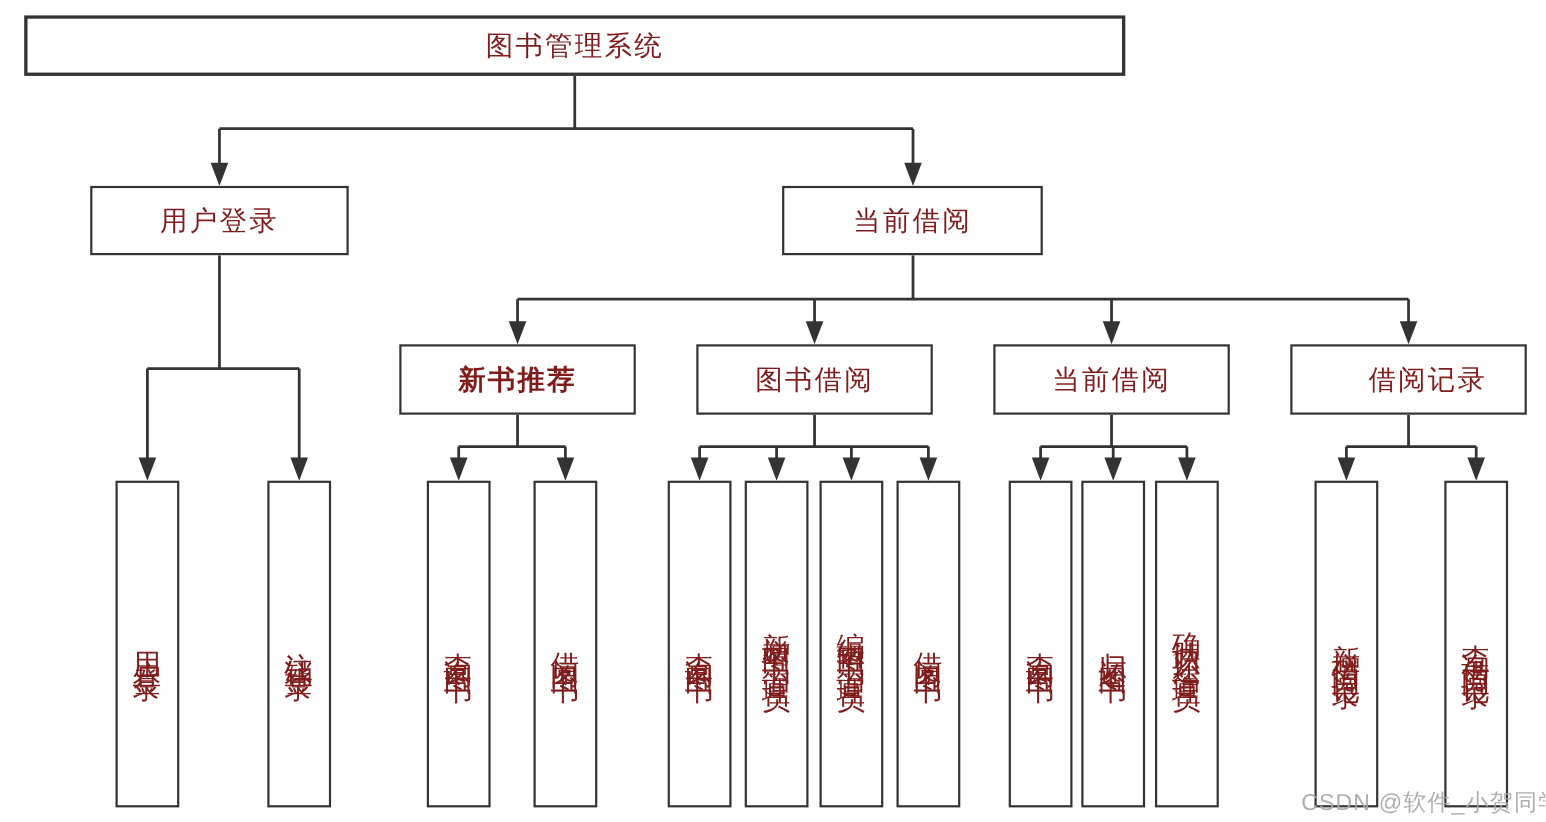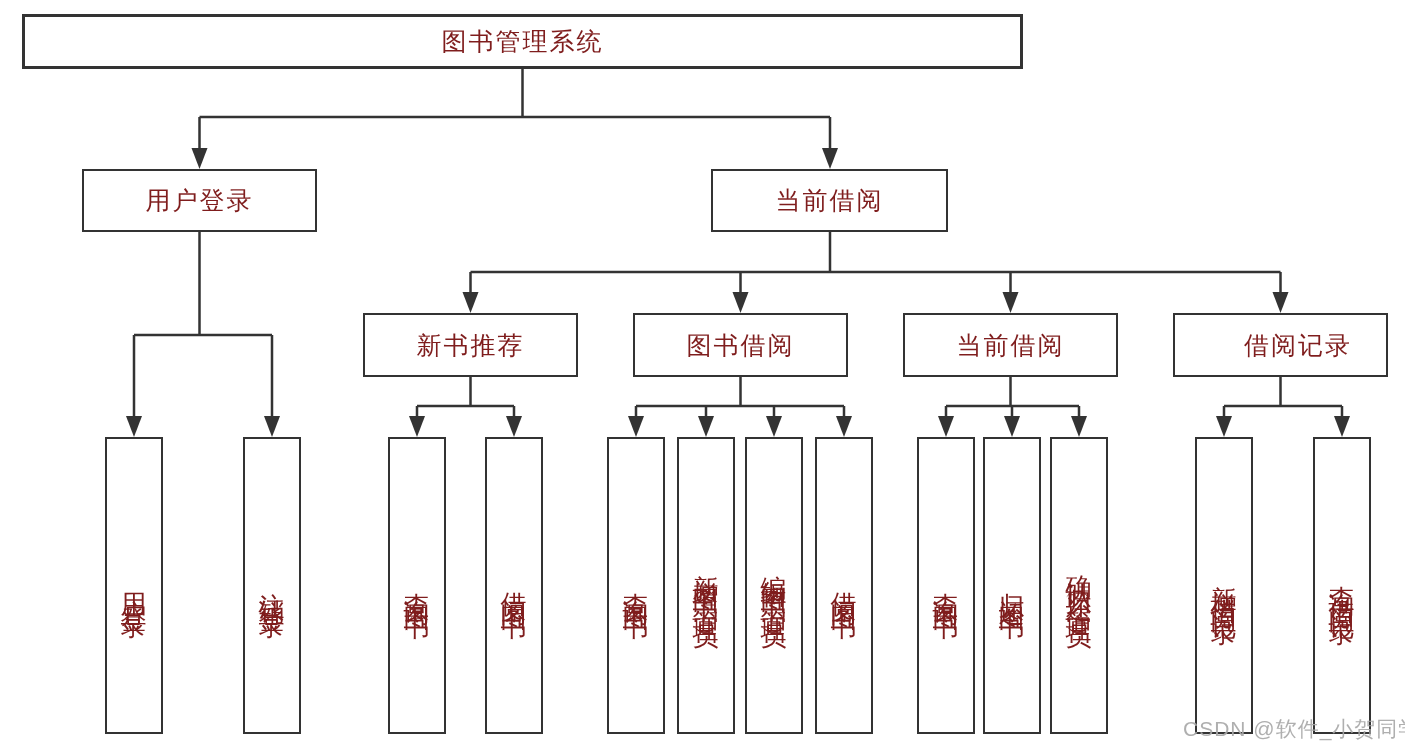--- a/index.html
+++ b/index.html
@@ -108,21 +108,21 @@
     <span class="lbl">图书管理系统</span>
   </div>
 
   <div class="node" style="left:82px;top:169px;width:235px;height:63px;">
     <span class="lbl">用户登录</span>
   </div>
   <div class="node" style="left:711px;top:169px;width:237px;height:63px;">
     <span class="lbl">当前借阅</span>
   </div>
 
-  <div class="node" style="left:363px;top:313px;width:215px;height:64px;">
+  <div class="node" style="left:363px;top:313px;width:215px;height:64px;font-weight:bold;">
     <span class="lbl">新书推荐</span>
   </div>
   <div class="node" style="left:903px;top:313px;width:215px;height:64px;">
     <span class="lbl">当前借阅</span>
   </div>
   <div class="node" style="left:633px;top:313px;width:215px;height:64px;">
     <span class="lbl">图书借阅</span>
   </div>
   <div class="node" style="left:1173px;top:313px;width:215px;height:64px;padding-left:35px;">
     <span class="lbl">借阅记录</span>

